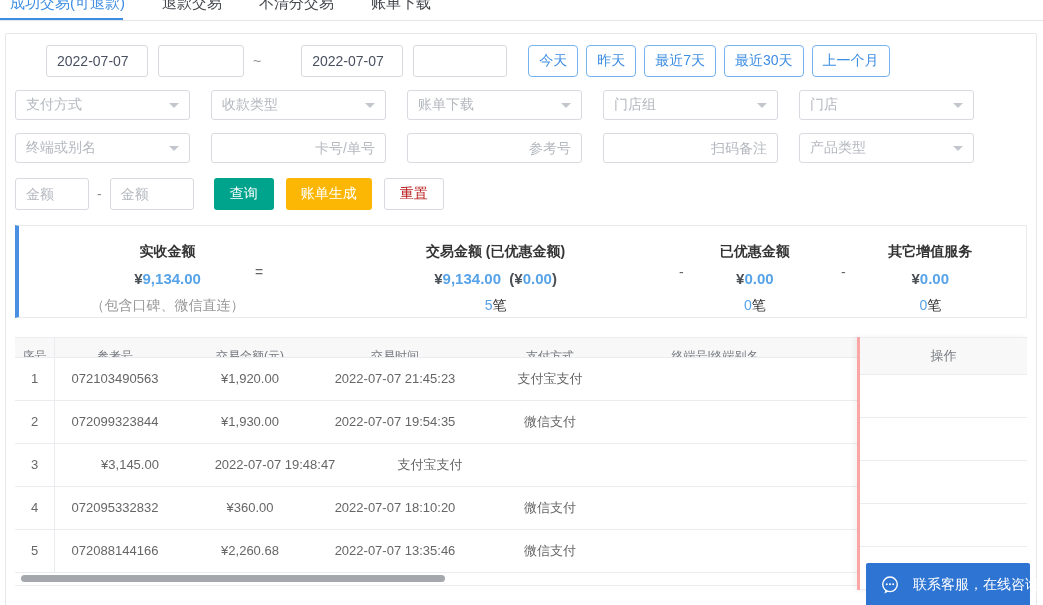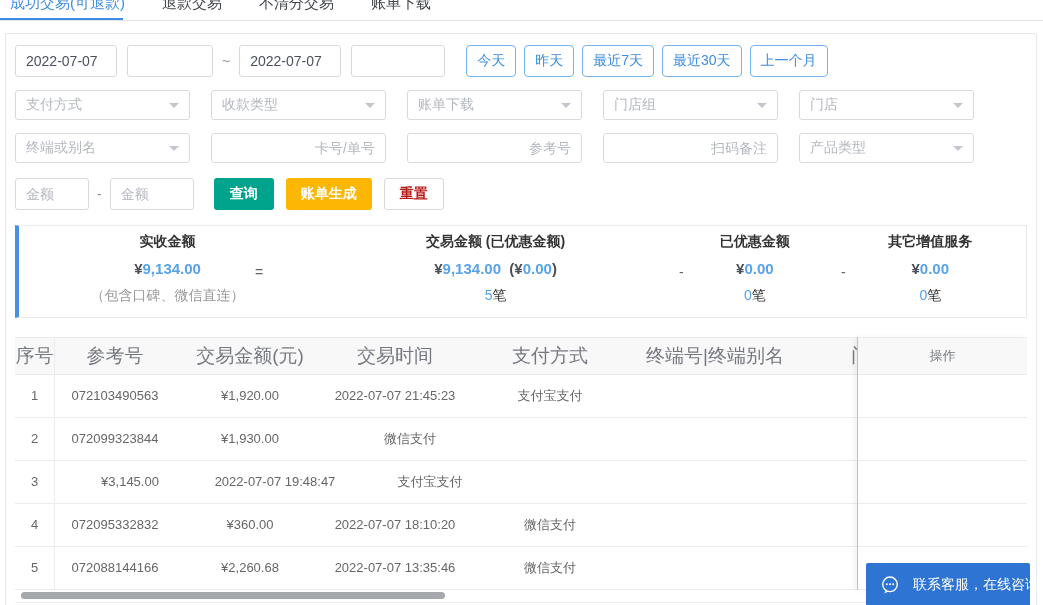--- a/index.html
+++ b/index.html
@@ -21,58 +21,58 @@
            border:1px solid #e6e8eb; border-radius:2px; background:#fff; padding:11px 9px 0; }
   .frow { display:flex; align-items:center; }
   .inp { height:32px; border:1px solid #d7dadf; border-radius:3px; padding:0 10px;
          font-size:14px; color:#495060; outline:none; background:#fff; }
   .inp::placeholder { color:#b4b8bf; }
   .inp-sm { height:30px;text-align:right; }
   .sel { height:30px; border:1px solid #d7dadf; border-radius:3px; padding:0 24px 0 10px;
          display:flex; align-items:center; color:#b4b8bf; position:relative; cursor:pointer; background:#fff; }
   .caret { position:absolute; right:10px; top:50%; margin-top:-2px; width:0; height:0;
            border-left:5px solid transparent; border-right:5px solid transparent; border-top:5px solid #c3c7cd; }
-  .w-date { width:102px; } .w-time1 { width:86px; } .w-time2 { width:94px; }
+  .w-date { width:102px;margin-left:31px; } .w-time1 { width:86px; } .w-time2 { width:94px; }
   .tilde { margin:0 9px; color:#8a8f96; }
   .qbtn { height:32px; padding:0 10px; margin-left:8px; border:1px solid #74b2f0; color:#3d8de2;
           background:#fff; border-radius:4px; font-size:14px; cursor:pointer; white-space:nowrap; }
   .qbtn:first-of-type { margin-left:21px; }
   .row-gap { margin-top:13px; }
   .grid5 > * { width:175px; margin-right:21px; }
   .row-amt { margin-top:15px; }
   .w-amt1 { width:74px; } .w-amt2 { width:84px; }
   .dash { margin:0 8px; color:#8a8f96; }
-  .btn { height:32px; border:none; border-radius:3px; font-size:14px; cursor:pointer; color:#fff;font-weight:bold; }
+  .btn { height:32px; border:none; border-radius:3px; font-size:14px; cursor:pointer; color:#fff; }
   .btn-search { width:60px; margin-left:20px; background:#00a38c; }
   .btn-bill { width:86px; margin-left:12px; background:#fcb705; }
   .btn-reset { width:60px; margin-left:12px; background:#fff; border:1px solid #d7dadf; color:#b91c1c; }
   
   .summary { margin-top:15px; height:93px; border:1px solid #e8eaec; border-left:4px solid #4a90e2;
-             position:relative; padding:2px 0; display:flex; }
+             position:relative; padding:12px 0; display:flex; }
   .scol { text-align:center; }
   .scol .l1 { height:27px; line-height:27px; font-weight:bold; font-size:14px; color:#333; }
   .scol .l2 { height:27px; line-height:27px; font-size:15px; color:#4a4f55; font-weight:bold; }
   .scol .l3 { height:27px; line-height:27px; font-size:14px; color:#999; }
   .s1 { width:298px; } .s2 { width:360px; } .s3 { width:160px; } .s4 { width:192px; }
   .blue { color:#57a3e8; }
   .cnt-unit { color:#333; }
   .ssep { position:absolute; top:33px; height:27px; line-height:27px; color:#666; font-size:14px; }
   .sep-eq { left:236px; } .sep-m1 { left:660px; } .sep-m2 { left:822px; }
   
   .table { margin-top:19px; position:relative; }
-  .thead { display:flex; height:38px; background:#f8f8f9; color:#75797f; font-size:19px;
+  .thead { display:flex; height:21px; background:#f8f8f9; color:#75797f; font-size:12px;
            border-top:1px solid #eaecef; border-bottom:1px solid #eaecef; }
   .th { line-height:36px; text-align:center; white-space:nowrap; overflow:hidden; }
   .tr { display:flex; height:43px; border-bottom:1px solid #eaecef; font-size:13px; color:#666; background:#fff; }
   .td { line-height:42px; text-align:center; white-space:nowrap; overflow:hidden; }
   .c0 { width:40px; border-right:1px solid #eaecef; }
   .c1 { width:120px; } .c2 { width:150px; } .c3 { width:140px; }
   .c4 { width:170px; } .c5 { width:160px; } .c6 { width:150px; }
   .op-col { position:absolute; top:0; right:0; width:170px; background:#fff;
-            border-left:1px solid #fca5a5; box-shadow:-3px 0 6px rgba(0,0,0,0.05); }
+            border-left:3px solid #fca5a5; box-shadow:-3px 0 6px rgba(0,0,0,0.05); }
   .op-th { height:38px; line-height:36px; background:#f8f8f9; text-align:center; color:#75797f;
            font-size:13px; border-top:1px solid #eaecef; border-bottom:1px solid #eaecef; }
   .op-td { height:43px; border-bottom:1px solid #eaecef; }
   
   .hscroll { position:relative; height:7px; margin-top:2px; }
   .hthumb { position:absolute; left:6px; top:0; width:424px; height:7px; border-radius:4px; background:#a5a8ad; cursor:pointer; }
   .hline { height:1px; background:#ededed; margin-top:3px; }
   
   .chat { position:absolute; right:13px; top:563px; width:164px; height:44px; background:#2e74d3;
           border-radius:2px; display:flex; align-items:center; padding-left:13px; color:#fff;
@@ -211,20 +211,21 @@
       <div class="td c2">¥1,920.00</div>
       <div class="td c3">2022-07-07 21:45:23</div>
       <div class="td c4">支付宝支付</div>
       <div class="td c5"></div>
       <div class="td c6"></div>
     </div>
     <div class="tr">
       <div class="td c0">2</div>
       <div class="td c1">072099323844</div>
       <div class="td c2">¥1,930.00</div>
+      <div class="td c3">2022-07-07 19:54:35</div>
       <div class="td c4">微信支付</div>
       <div class="td c5"></div>
       <div class="td c6"></div>
     </div>
     <div class="tr">
       <div class="td c0">3</div>
       <div class="td c2">¥3,145.00</div>
       <div class="td c3">2022-07-07 19:48:47</div>
       <div class="td c4">支付宝支付</div>
       <div class="td c5"></div>

